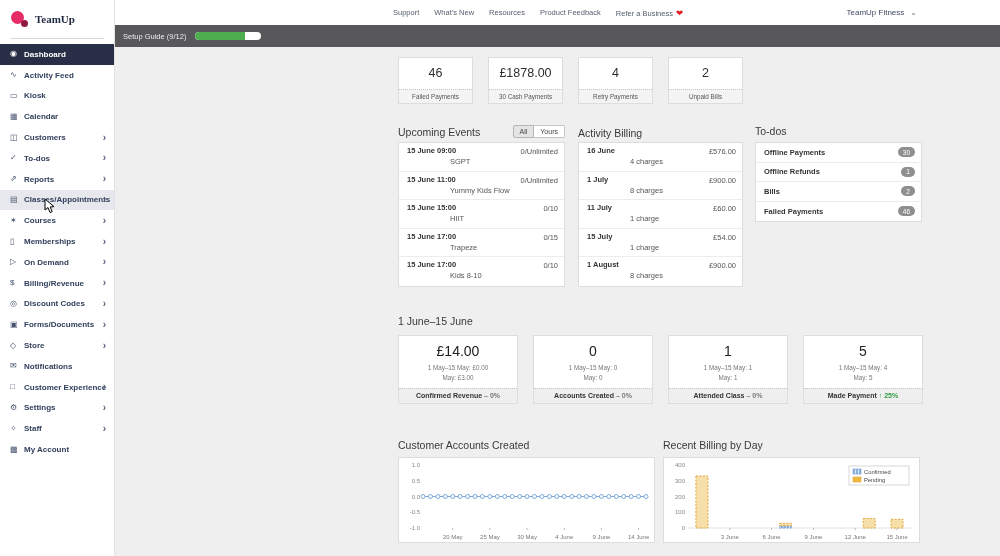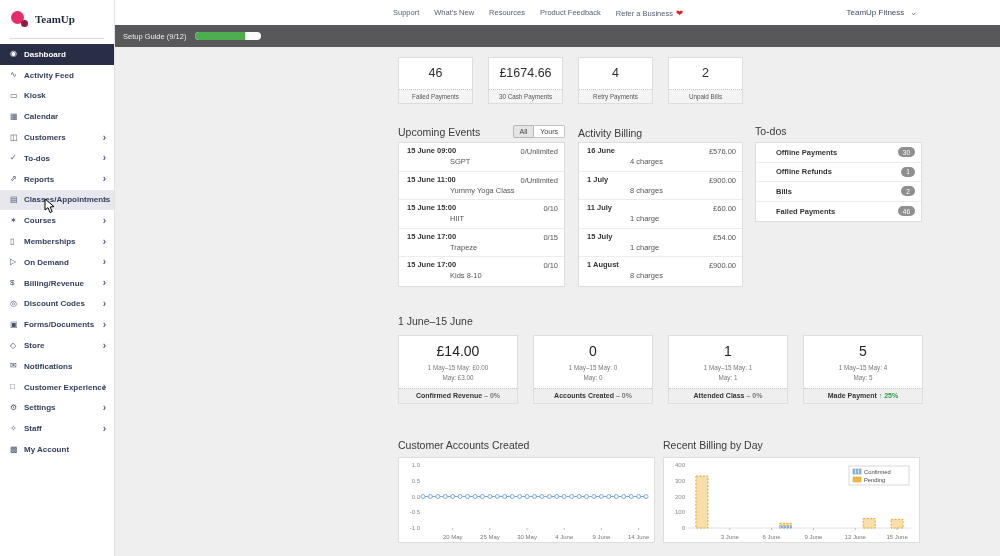--- a/index.html
+++ b/index.html
@@ -52,21 +52,21 @@
   .events-list { left:283px; top:95px; width:167px; }
   .billing-list { left:463px; top:95px; width:165px; }
   .lrow { height:28.5px; padding:3px 6px 0 8px; border-bottom:1px solid #ececec; cursor:pointer; position:relative; }
   .lrow:last-child { border-bottom:none; }
   .lrow-main { font-size:7.5px; font-weight:bold; color:#333; }
   .lrow-sub { font-size:7.5px; color:#555; margin-left:8px; margin-top:2px;padding-left:35px; }
   .lrow-right { position:absolute; right:6px; top:4px; font-size:7.5px; color:#555; }
   .todos-list { left:640px; top:95px; width:167px; }
   .todos-head { left:640px; top:78px; }
   .billing-head { left:463px; top:80px; }
-  .todo-row { display:flex; justify-content:space-between; align-items:center; height:19.5px; padding:0 6px 0 20px; border-bottom:1px solid #ececec; cursor:pointer; }
+  .todo-row { display:flex; justify-content:space-between; align-items:center; height:19.5px; padding:0 6px 0 8px; border-bottom:1px solid #ececec; cursor:pointer; }
   .todo-row:last-child { border-bottom:none; }
   .todo-label { font-size:7.5px; font-weight:bold; color:#333; }
   .badge { background:#8f8f8f; color:#fff; font-size:6.5px; border-radius:8px; padding:1.5px 5px; min-width:14px; text-align:center; }
   .period-label { left:283px; top:268px; }
   .period-row { position:absolute; left:283px; top:288px; display:flex; gap:15px; }
   .p-card { width:120px; background:#fff; border:1px solid #ddd; text-align:center; cursor:pointer; }
   .p-value { font-size:14px; color:#222; padding:7px 0 4px; }
   .p-sub { font-size:6.3px; color:#777; line-height:1.55; }
   .p-foot { margin-top:5px; background:#efefef; border-top:1px dotted #c6c6c6; font-size:7px; font-weight:bold; color:#333; padding:3.5px 0; }
   .chg { color:#777; font-weight:bold; }
@@ -201,21 +201,21 @@
 </div>
 
 <div class="content">
 
   <div class="stats-row">
     <div class="stat-card">
       <div class="stat-value">46</div>
       <div class="stat-label">Failed Payments</div>
     </div>
     <div class="stat-card">
-      <div class="stat-value">£1674.66</div>
+      <div class="stat-value">£1878.00</div>
       <div class="stat-label">30 Cash Payments</div>
     </div>
     <div class="stat-card">
       <div class="stat-value">4</div>
       <div class="stat-label">Retry Payments</div>
     </div>
     <div class="stat-card">
       <div class="stat-value">2</div>
       <div class="stat-label">Unpaid Bills</div>
     </div>
@@ -229,21 +229,21 @@
     </span>
   </div>
   <div class="list events-list">
     <div class="lrow">
       <div class="lrow-main">15 June 09:00</div>
       <div class="lrow-sub">SGPT</div>
       <div class="lrow-right">0/Unlimited</div>
     </div>
     <div class="lrow">
       <div class="lrow-main">15 June 11:00</div>
-      <div class="lrow-sub">Yummy Yoga Class</div>
+      <div class="lrow-sub">Yummy Kids Flow</div>
       <div class="lrow-right">0/Unlimited</div>
     </div>
     <div class="lrow">
       <div class="lrow-main">15 June 15:00</div>
       <div class="lrow-sub">HIIT</div>
       <div class="lrow-right">0/10</div>
     </div>
     <div class="lrow">
       <div class="lrow-main">15 June 17:00</div>
       <div class="lrow-sub">Trapeze</div>

